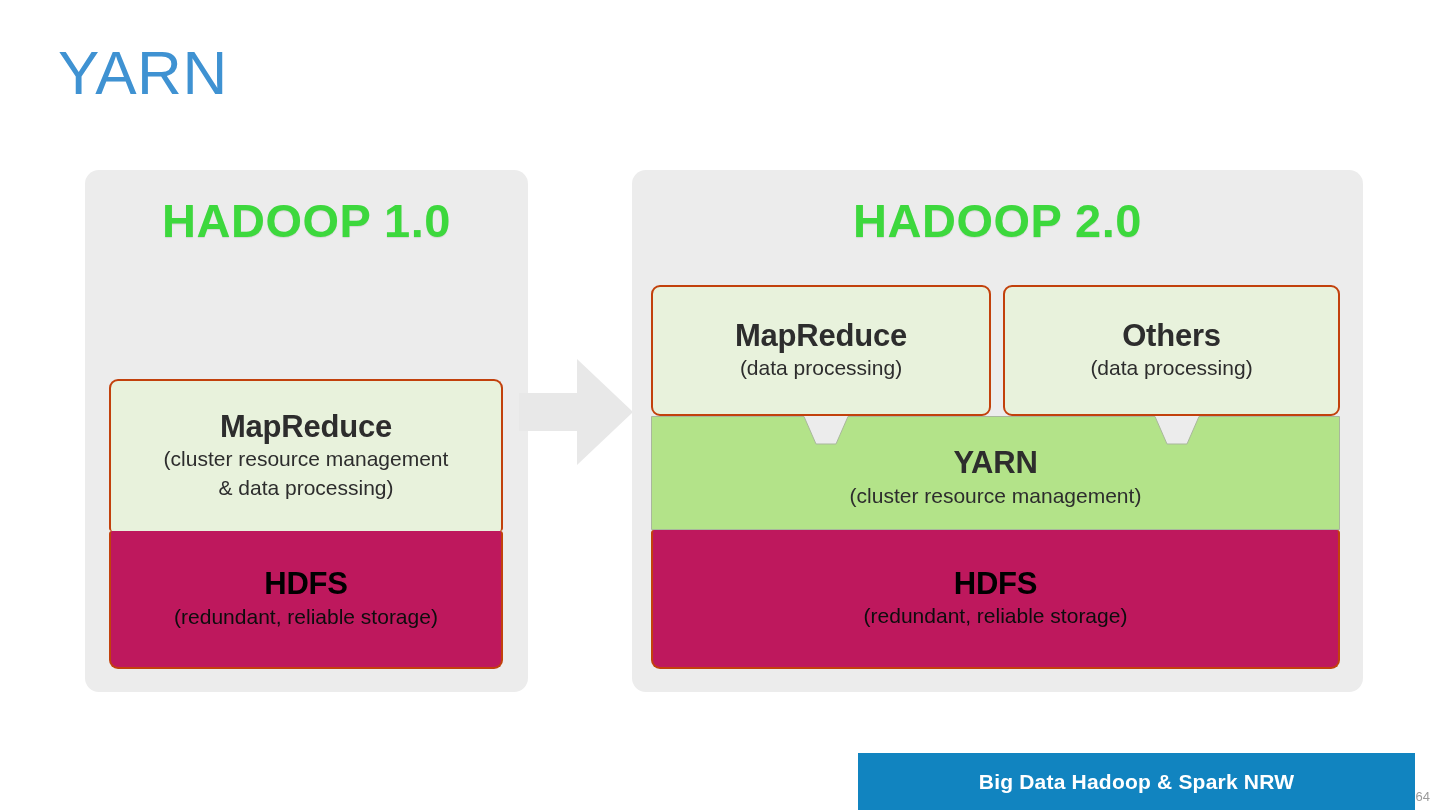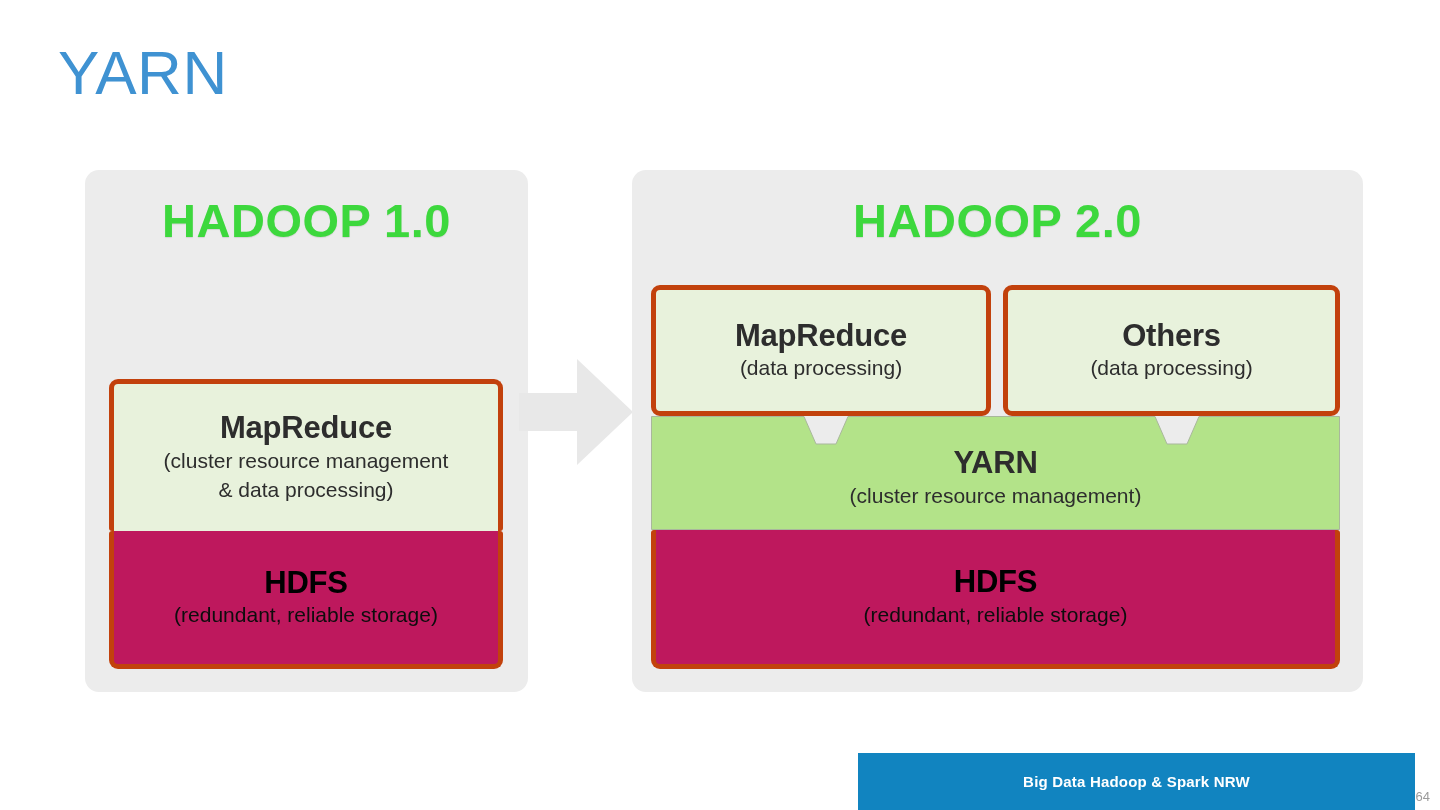--- a/index.html
+++ b/index.html
@@ -78,21 +78,21 @@
   }
 
   
   .stack-box {
     position: absolute;
     display: flex;
     flex-direction: column;
     align-items: center;
     justify-content: center;
     text-align: center;
-    border: 5px solid #c2410c;
+    border: 2px solid #c2410c;
   }
 
   .box-title {
     font-size: 31px;
     font-weight: bold;
     color: #2d2d2d;
     line-height: 1.12;
     letter-spacing: -0.2px;
   }
 
@@ -198,21 +198,21 @@
     width: 557px;
     height: 57px;
     background: #1184c0;
     display: flex;
     align-items: center;
     justify-content: center;
   }
 
   #footer-banner-text {
     color: #ffffff;
-    font-size: 15px;
+    font-size: 21px;
     font-weight: bold;
     letter-spacing: 0.2px;
   }
 
   #page-number {
     position: absolute;
     right: 10px;
     top: 789px;
     font-size: 13px;
     color: #9b9b9b;

